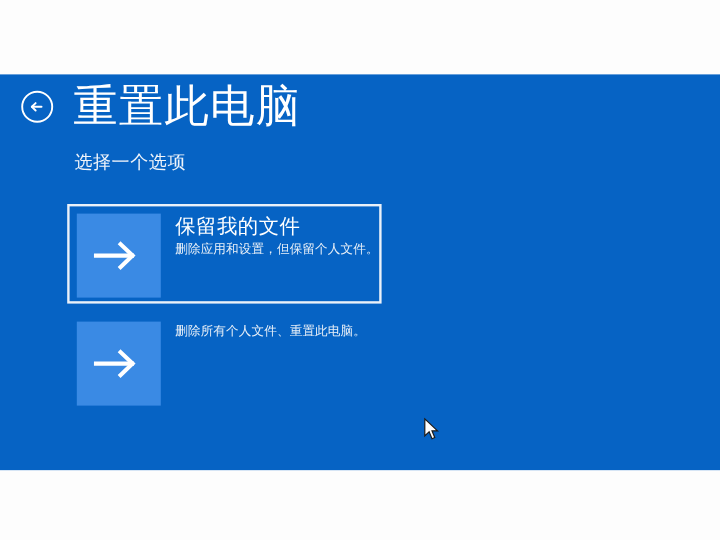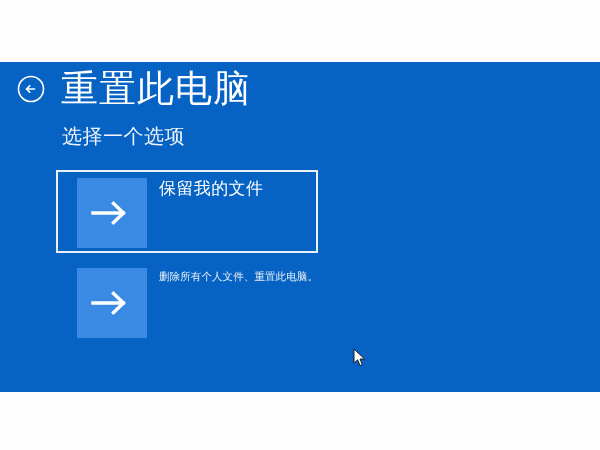--- a/index.html
+++ b/index.html
@@ -70,21 +70,21 @@
     color: #ffffff;
     font-weight: 400;
     letter-spacing: 1px;
     white-space: nowrap;
   }
 
   #subtitle {
     position: absolute;
     left: 62px;
     top: 64px;
-    font-size: 20px;
+    font-size: 15px;
     line-height: 20px;
     color: #f0f4fa;
     font-weight: 400;
     letter-spacing: 0.5px;
     white-space: nowrap;
   }
 
   
   .option {
     position: absolute;
@@ -103,21 +103,20 @@
     padding: 6px;
   }
 
   .option-1 { top: 108px; }
   .option-2 { top: 198px; }
 
   .opt-inner {
     position: relative;
     width: 100%;
     height: 100%;
-    margin-left: 13px;
   }
 
   .opt-tile {
     position: absolute;
     left: 0;
     top: 0;
     width: 70px;
     height: 70px;
     background: #3a8ae4;
   }
@@ -190,20 +189,21 @@
     <div class="option option-1 focused">
       <div class="opt-inner">
         <div class="opt-tile">
           <svg width="46" height="36" viewBox="0 0 46 36">
             <path d="M4 18 H34" fill="none" stroke="#ffffff" stroke-width="3.4" stroke-linecap="square"></path>
             <path d="M24.5 8.5 L34.5 18 L24.5 27.5" fill="none" stroke="#ffffff" stroke-width="3.4" stroke-linecap="square" stroke-linejoin="miter"></path>
           </svg>
         </div>
         <div class="opt-text">
           <div class="opt-title">保留我的文件</div>
+          <div class="opt-desc">删除应用和设置，但保留个人文件。</div>
         </div>
       </div>
     </div>
 
     <div class="option option-2 plain">
       <div class="opt-inner">
         <div class="opt-tile">
           <svg width="46" height="36" viewBox="0 0 46 36">
             <path d="M4 18 H34" fill="none" stroke="#ffffff" stroke-width="3.4" stroke-linecap="square"></path>
             <path d="M24.5 8.5 L34.5 18 L24.5 27.5" fill="none" stroke="#ffffff" stroke-width="3.4" stroke-linecap="square" stroke-linejoin="miter"></path>

